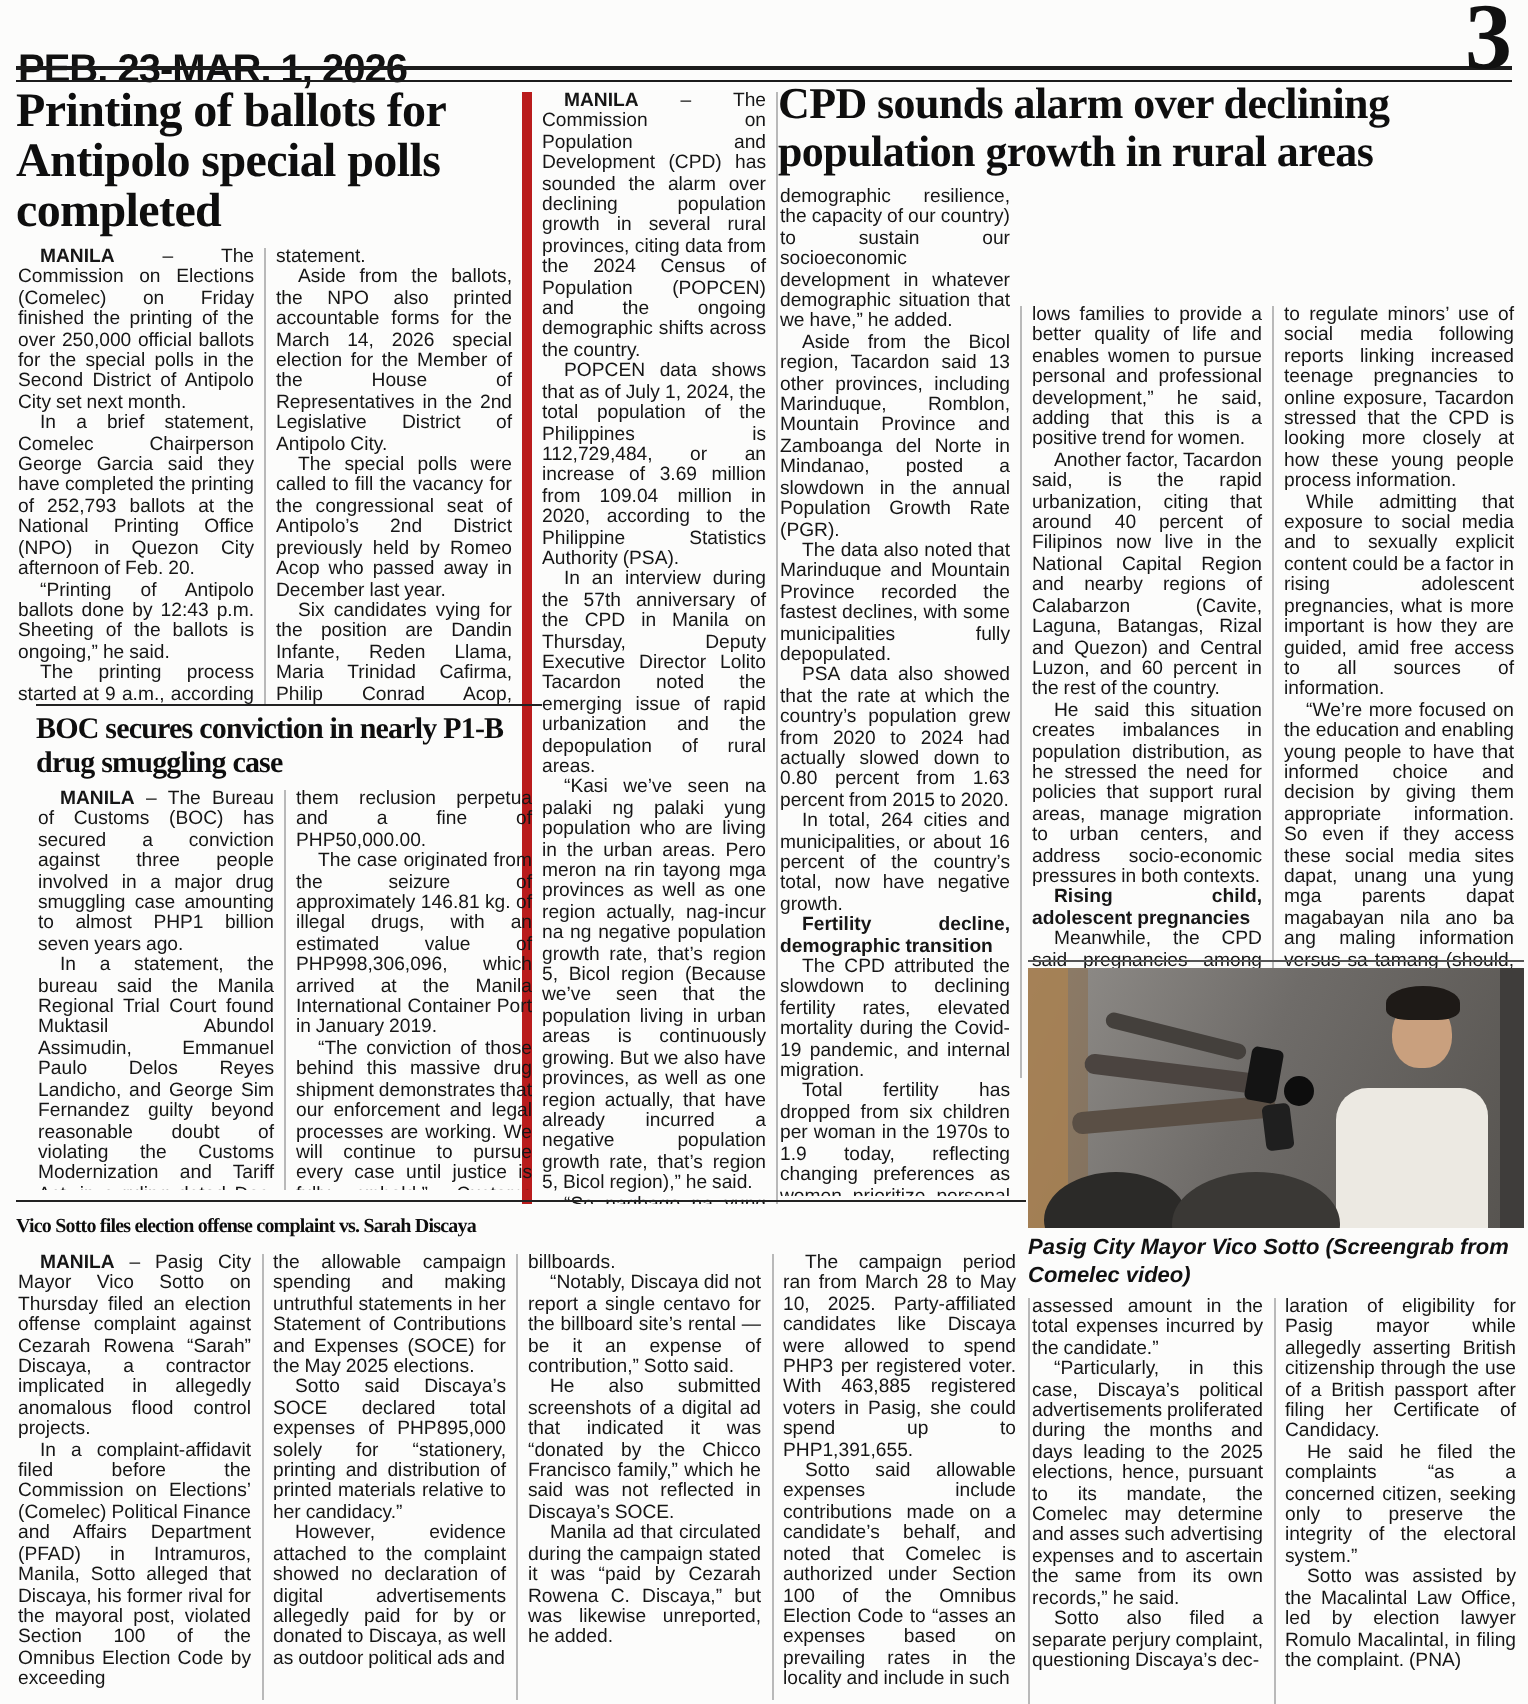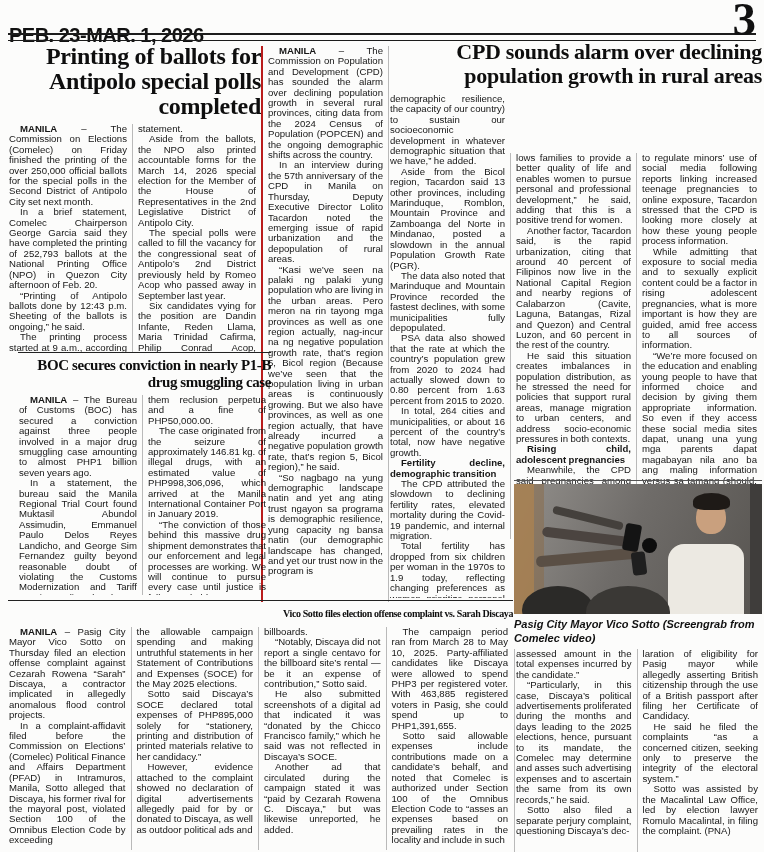--- a/index.html
+++ b/index.html
@@ -10,21 +10,21 @@
   
   .date{position:absolute;left:9px;top:24px;font-size:20px;font-weight:bold;
         letter-spacing:-0.5px;color:#111}
   .pageno{position:absolute;right:8px;top:-4px;font-family:"Liberation Serif",serif;
         font-size:47px;font-weight:bold;color:#111;z-index:2;line-height:1}
   .rule2{position:absolute;left:8px;top:33px;width:748px;height:5px;
         border-top:2.5px solid #1c1c1c;border-bottom:1.2px solid #1c1c1c}
 
   
   .hl{font-family:"Liberation Serif","DejaVu Serif",serif;font-weight:bold;
-      text-align:right;color:#0e0e0e;letter-spacing:-0.3px;margin:0}
+      text-align:left;color:#0e0e0e;letter-spacing:-0.3px;margin:0}
   .hl-ballots{font-size:24px;line-height:25px}
   .hl-cpd{font-size:22px;line-height:24px}
   .hl-boc{font-size:15px;line-height:17px;letter-spacing:-0.4px}
   .hl-vico{font-size:10px;line-height:18px;white-space:nowrap;overflow:hidden;letter-spacing:-0.4px}
 
   
   .body-text p{font-size:9.6px;line-height:10.4px;text-align:justify;
       text-indent:11px;margin:0;word-spacing:-0.2px}
   .body-text p.cont{text-indent:0}
   .body-text p.subhead{font-weight:bold}
@@ -57,28 +57,29 @@
   <div class="cols body-text" style="height:228px;margin-top:5px">
     <div class="col">
         <p><b>MANILA</b> – The Commission on Elections (Comelec) on Friday finished the printing of the over 250,000 official ballots for the special polls in the Second District of Antipolo City set next month.</p>
         <p>In a brief statement, Comelec Chairperson George Garcia said they have completed the printing of 252,793 ballots at the National Printing Office (NPO) in Quezon City afternoon of Feb. 20.</p>
         <p>“Printing of Antipolo ballots done by 12:43 p.m. Sheeting of the ballots is ongoing,” he said.</p>
         <p>The printing process started at 9 a.m., according to a separate Comelec</p>
       </div>
     <div class="col">
         <p class="cont">statement.</p>
         <p>Aside from the ballots, the NPO also printed accountable forms for the March 14, 2026 special election for the Member of the House of Representatives in the 2nd Legislative District of Antipolo City.</p>
-        <p>The special polls were called to fill the vacancy for the congressional seat of Antipolo’s 2nd District previously held by Romeo Acop who passed away in September last year.</p>
+        <p>The special polls were called to fill the vacancy for the congressional seat of Antipolo’s 2nd District previously held by Romeo Acop who passed away in December last year.</p>
         <p>Six candidates vying for the position are Dandin Infante, Reden Llama, Maria Trinidad Cafirma, Philip Conrad Acop, Nathaniel Lobigas, and Irvin Paulo Tapales. (PNA)</p>
       </div>
   </div>
 </section>
 
-<div class="abs body-text" style="left:261px;top:46px;width:128px;height:556px;padding:0 5px;border-left:2px solid #b91c1c;border-right:1px solid #b9b9b9;overflow:hidden;box-sizing:border-box">
+<div class="abs body-text" style="left:261px;top:46px;width:128px;height:556px;padding:0 5px;border-left:5px solid #b91c1c;border-right:1px solid #b9b9b9;overflow:hidden;box-sizing:border-box">
     <p><b>MANILA</b> – The Commission on Population and Development (CPD) has sounded the alarm over declining population growth in several rural provinces, citing data from the 2024 Census of Population (POPCEN) and the ongoing demographic shifts across the country.</p>
+    <p>POPCEN data shows that as of July 1, 2024, the total population of the Philippines is 112,729,484, or an increase of 3.69 million from 109.04 million in 2020, according to the Philippine Statistics Authority (PSA).</p>
     <p>In an interview during the 57th anniversary of the CPD in Manila on Thursday, Deputy Executive Director Lolito Tacardon noted the emerging issue of rapid urbanization and the depopulation of rural areas.</p>
     <p>“Kasi we’ve seen na palaki ng palaki yung population who are living in the urban areas. Pero meron na rin tayong mga provinces as well as one region actually, nag-incur na ng negative population growth rate, that’s region 5, Bicol region (Because we’ve seen that the population living in urban areas is continuously growing. But we also have provinces, as well as one region actually, that have already incurred a negative population growth rate, that’s region 5, Bicol region),” he said.</p>
     <p>“So nagbago na yung demographic landscape natin and yet ang ating trust ngayon sa programa is demographic resilience, yung capacity ng bansa natin (our demographic landscape has changed, and yet our trust now in the program is</p>
   </div>
 
 <h1 class="abs hl hl-cpd" style="left:389px;top:40px;width:373px">CPD sounds alarm over declining population growth in rural areas</h1>
 
 <div class="abs cols body-text" style="left:389px;top:94px;width:373px;height:504px">
   <div class="col" style="height:504px">
       <p class="cont">demographic resilience, the capacity of our country) to sustain our socioeconomic development in whatever demographic situation that we have,” he added.</p>
@@ -150,21 +151,21 @@
       </div>
     <div class="col">
         <p class="cont">the allowable campaign spending and making untruthful statements in her Statement of Contributions and Expenses (SOCE) for the May 2025 elections.</p>
         <p>Sotto said Discaya’s SOCE declared total expenses of PHP895,000 solely for “stationery, printing and distribution of printed materials relative to her candidacy.”</p>
         <p>However, evidence attached to the complaint showed no declaration of digital advertisements allegedly paid for by or donated to Discaya, as well as outdoor political ads and</p>
       </div>
     <div class="col">
         <p class="cont">billboards.</p>
         <p>“Notably, Discaya did not report a single centavo for the billboard site’s rental — be it an expense of contribution,” Sotto said.</p>
         <p>He also submitted screenshots of a digital ad that indicated it was “donated by the Chicco Francisco family,” which he said was not reflected in Discaya’s SOCE.</p>
-        <p>Another ad that circulated during the campaign stated it was “paid by Cezarah Rowena C. Discaya,” but was likewise unreported, he added.</p>
+        <p>Manila ad that circulated during the campaign stated it was “paid by Cezarah Rowena C. Discaya,” but was likewise unreported, he added.</p>
       </div>
     <div class="col">
         <p>The campaign period ran from March 28 to May 10, 2025. Party-affiliated candidates like Discaya were allowed to spend PHP3 per registered voter. With 463,885 registered voters in Pasig, she could spend up to PHP1,391,655.</p>
         <p>Sotto said allowable expenses include contributions made on a candidate’s behalf, and noted that Comelec is authorized under Section 100 of the Omnibus Election Code to “asses an expenses based on prevailing rates in the locality and include in such</p>
       </div>
   </div>
 </section>
 
 <div class="abs cols body-text" style="left:514px;top:649px;width:248px;height:203px;border-left:1px solid #b9b9b9">
   <div class="col">

